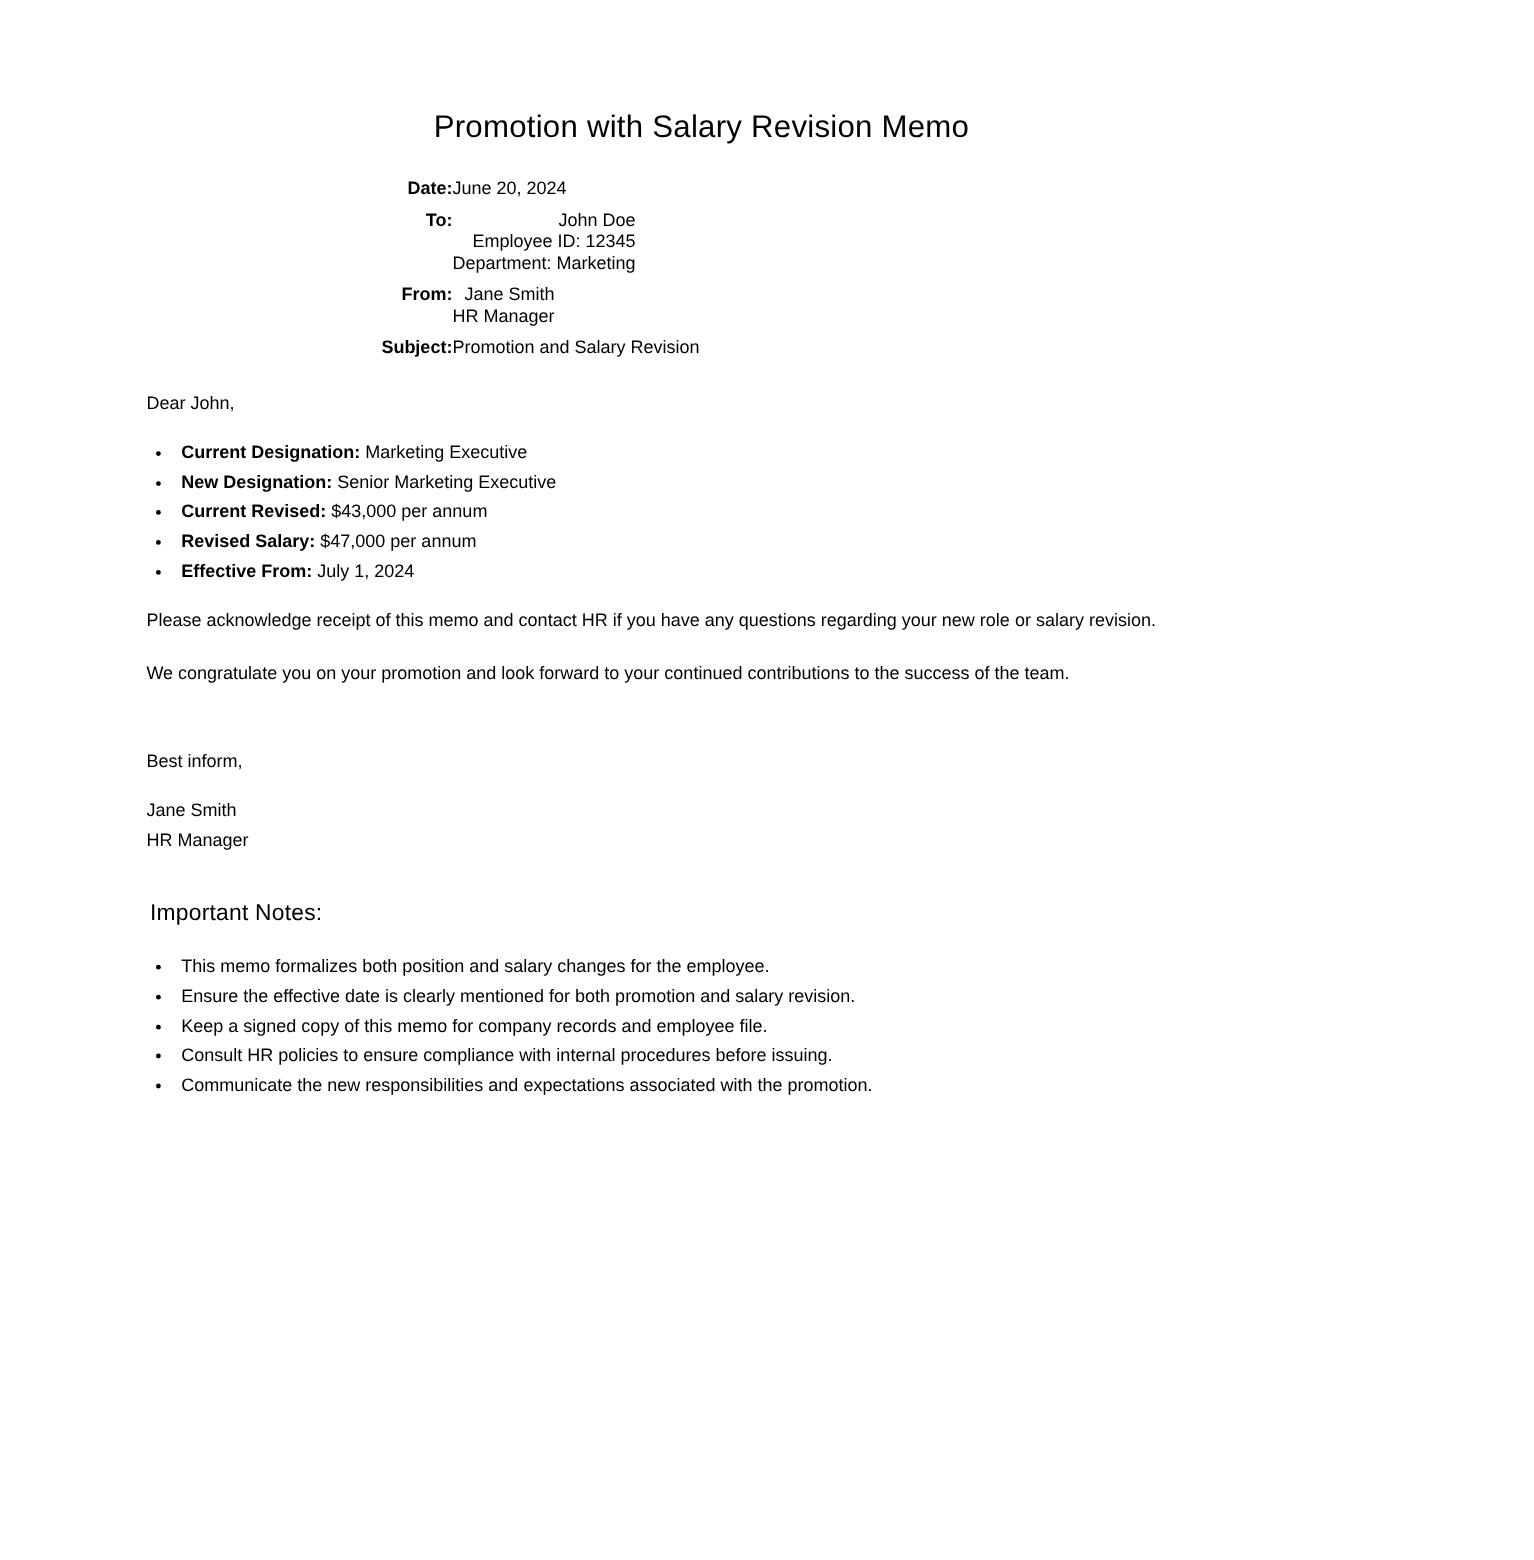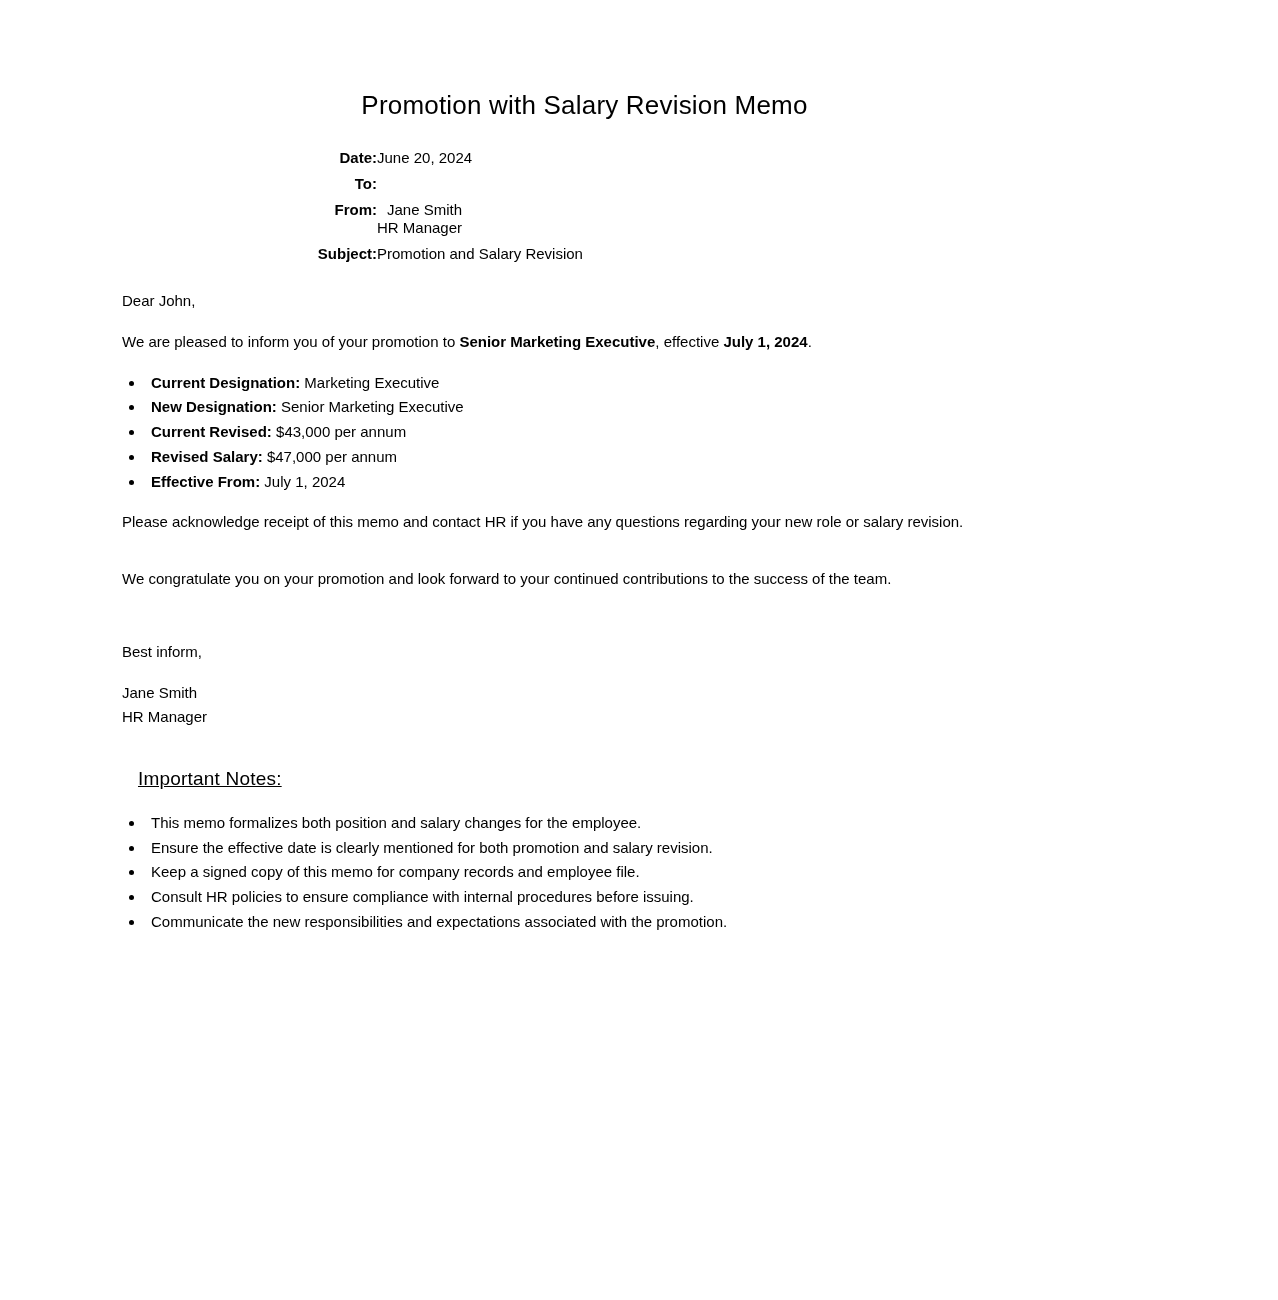--- a/index.html
+++ b/index.html
@@ -33,74 +33,77 @@
     line-height: 1.2;
     text-align: right;
   }
   .memo-header .label {
     width: 255px;
     flex: 0 0 255px;
     font-weight: bold;
   }
   .memo-header .value div { line-height: 1.2; }
   p { margin: 0 0 16px 0; }
-  p.acknowledge { margin-bottom: 32px; }
+  p.acknowledge { margin-bottom: 20px; }
   p.congratulate { margin-bottom: 48px; }
   p.closing { margin-bottom: 16px; }
   p.signature { margin-bottom: 0; }
   ul {
     margin: 0 0 16px 0;
     padding-left: 23px;
   }
   ul.details li, ul.notes li { padding-left: 6px; }
   h2.notes-heading {
     font-size: 19px;
     font-weight: normal;
-    margin: 38px 0 20px 16px;
+    margin: 38px 0 20px 3px;
     line-height: 1.2;
     letter-spacing: 0.2px;
-    text-decoration: underline;
   }
   strong { font-weight: bold; }
 </style>
 </head>
 <body>
 
 <div class="page">
 
   <h1 class="title">Promotion with Salary Revision Memo</h1>
 
   <div class="memo-header">
     <div class="row">
       <div class="label">Date:</div>
       <div class="value">
         <div>June 20, 2024</div>
       </div>
     </div>
     <div class="row">
       <div class="label">To:</div>
+      <div class="value">
+        <div>John Doe</div>
+        <div>Employee ID: 12345</div>
+        <div>Department: Marketing</div>
+      </div>
     </div>
     <div class="row">
       <div class="label">From:</div>
       <div class="value">
         <div>Jane Smith</div>
         <div>HR Manager</div>
       </div>
     </div>
     <div class="row">
       <div class="label">Subject:</div>
       <div class="value">
         <div>Promotion and Salary Revision</div>
       </div>
     </div>
   </div>
 
   <p>Dear John,</p>
 
-  <p><span>We are pleased to inform you of your promotion to </span><strong>Senior Marketing Executive</strong><span>, effective </span><strong>July 1, 2024</strong><span>.</span></p>
 
 
   <ul class="details">
     <li><strong>Current Designation:</strong><span> Marketing Executive</span></li>
     <li><strong>New Designation:</strong><span> Senior Marketing Executive</span></li>
     <li><strong>Current Revised:</strong><span> $43,000 per annum</span></li>
     <li><strong>Revised Salary:</strong><span> $47,000 per annum</span></li>
     <li><strong>Effective From:</strong><span> July 1, 2024</span></li>
   </ul>
 

